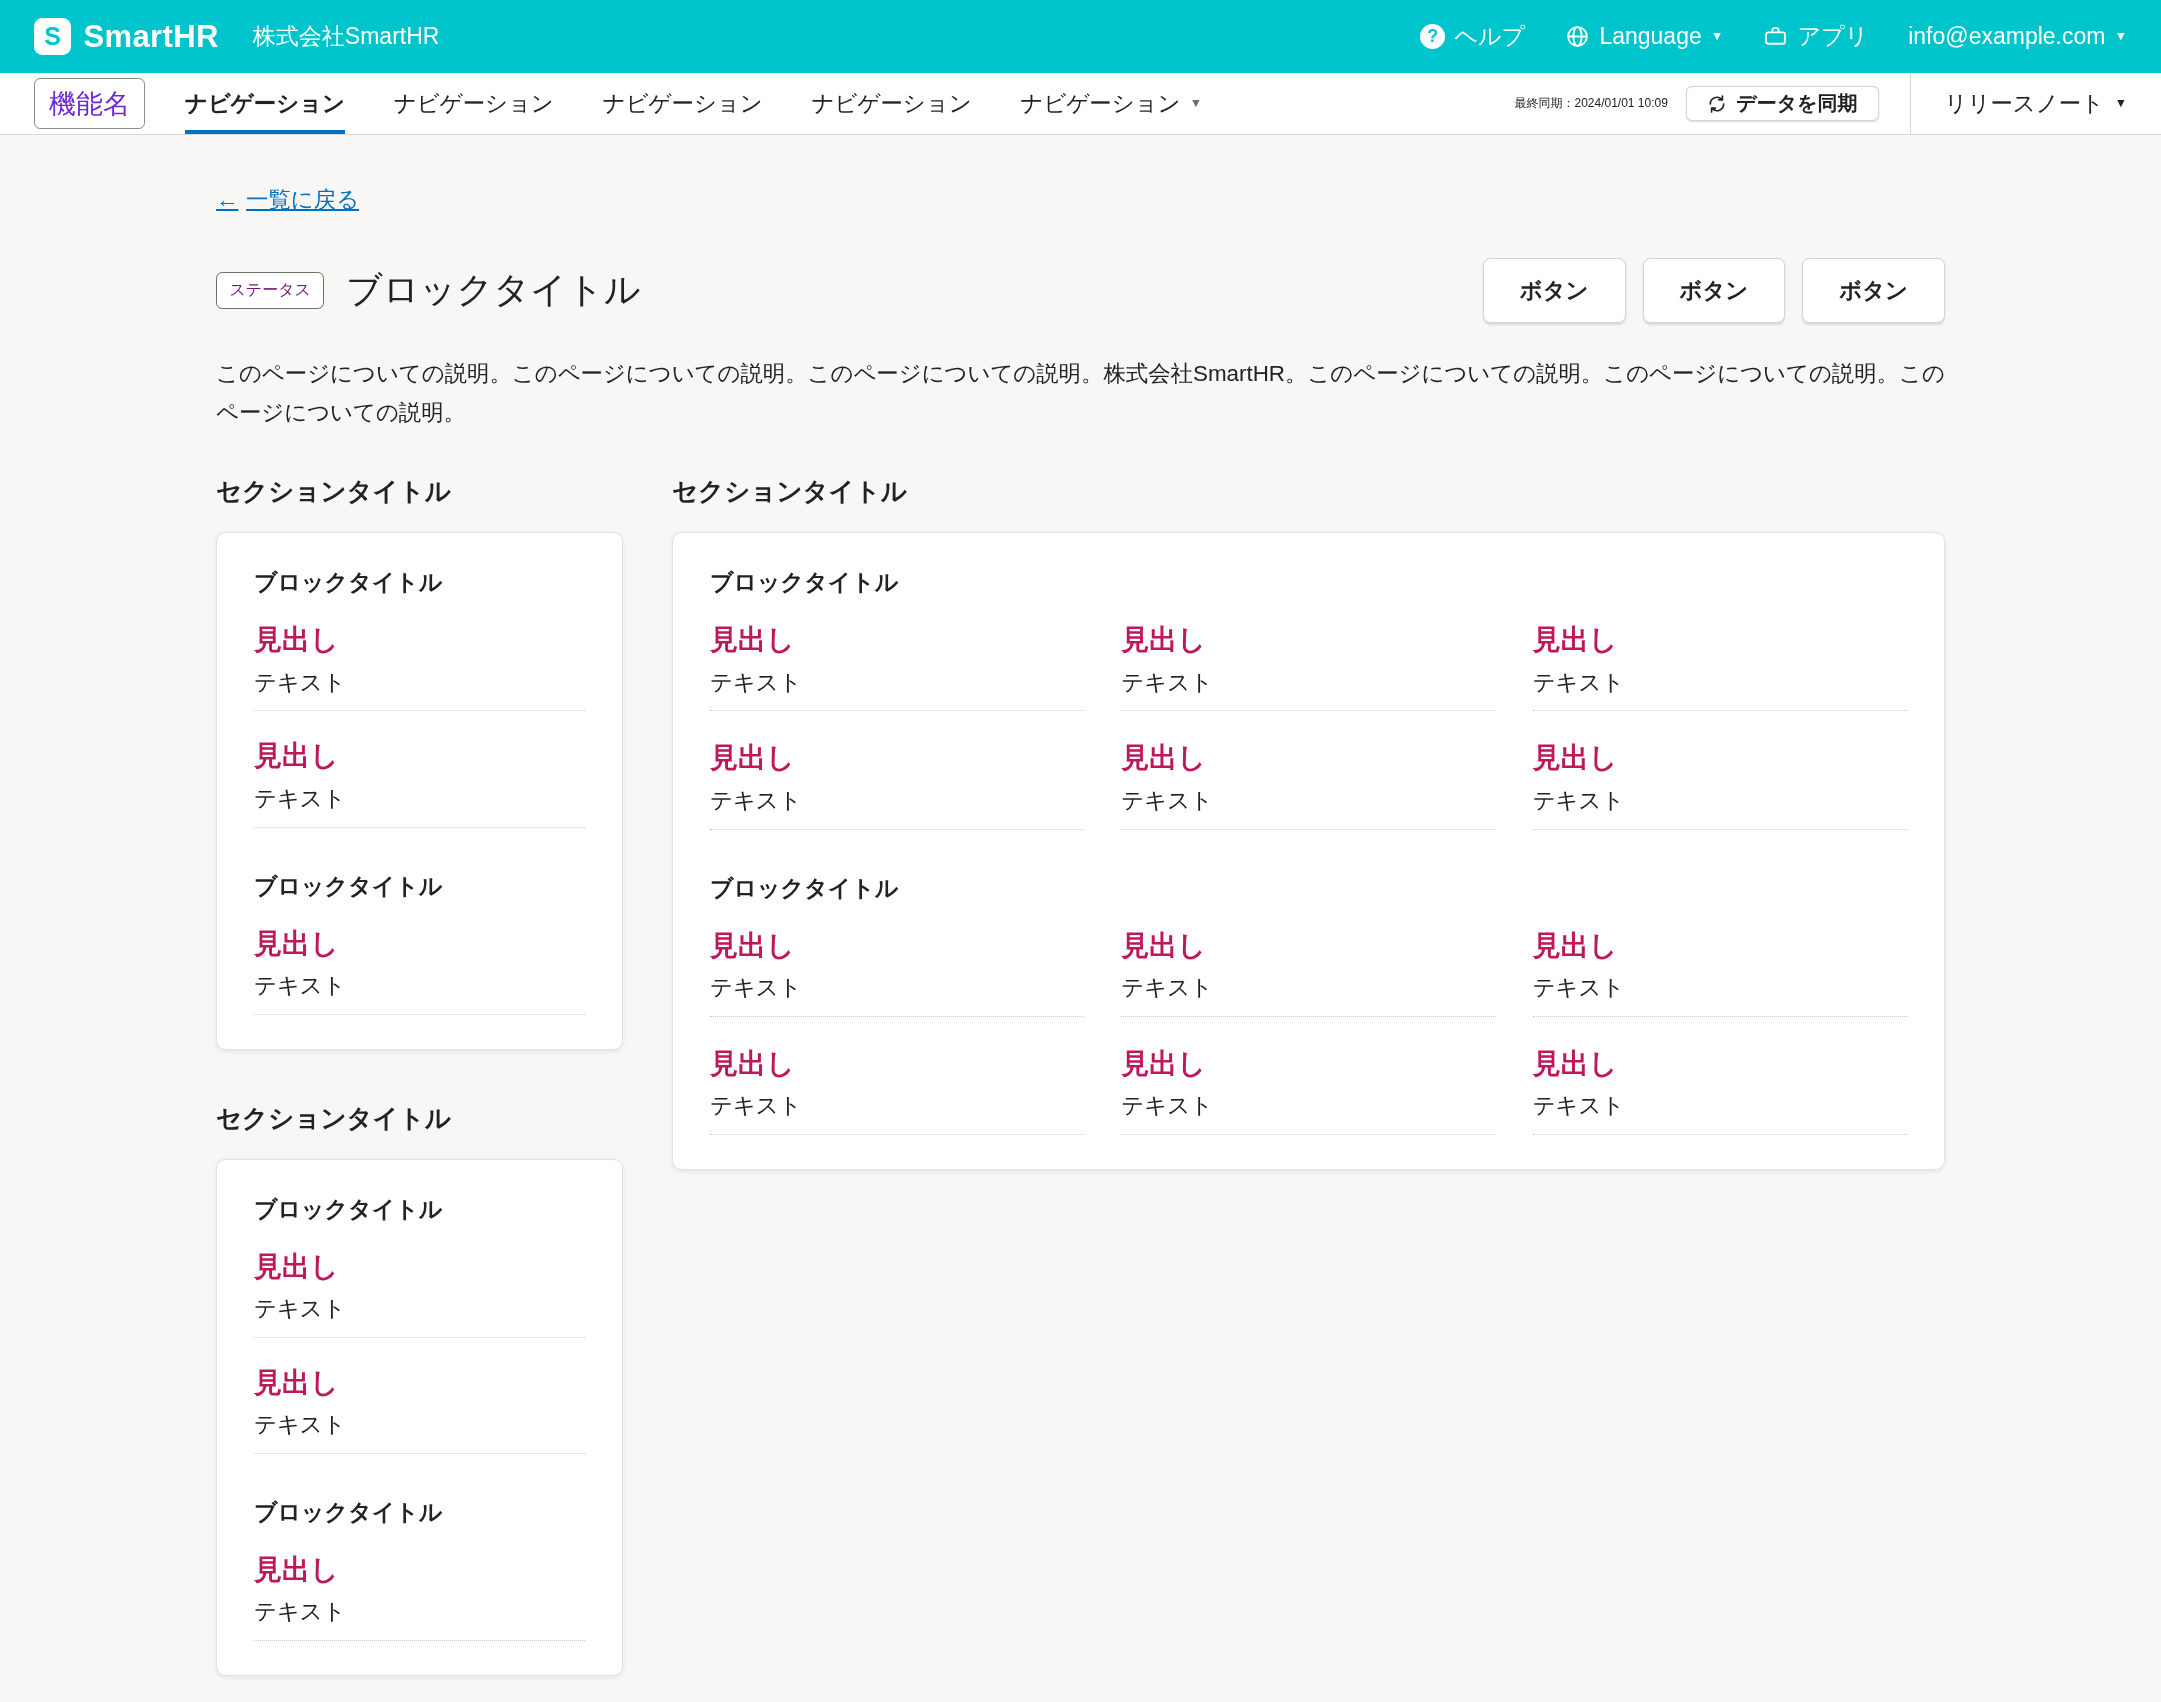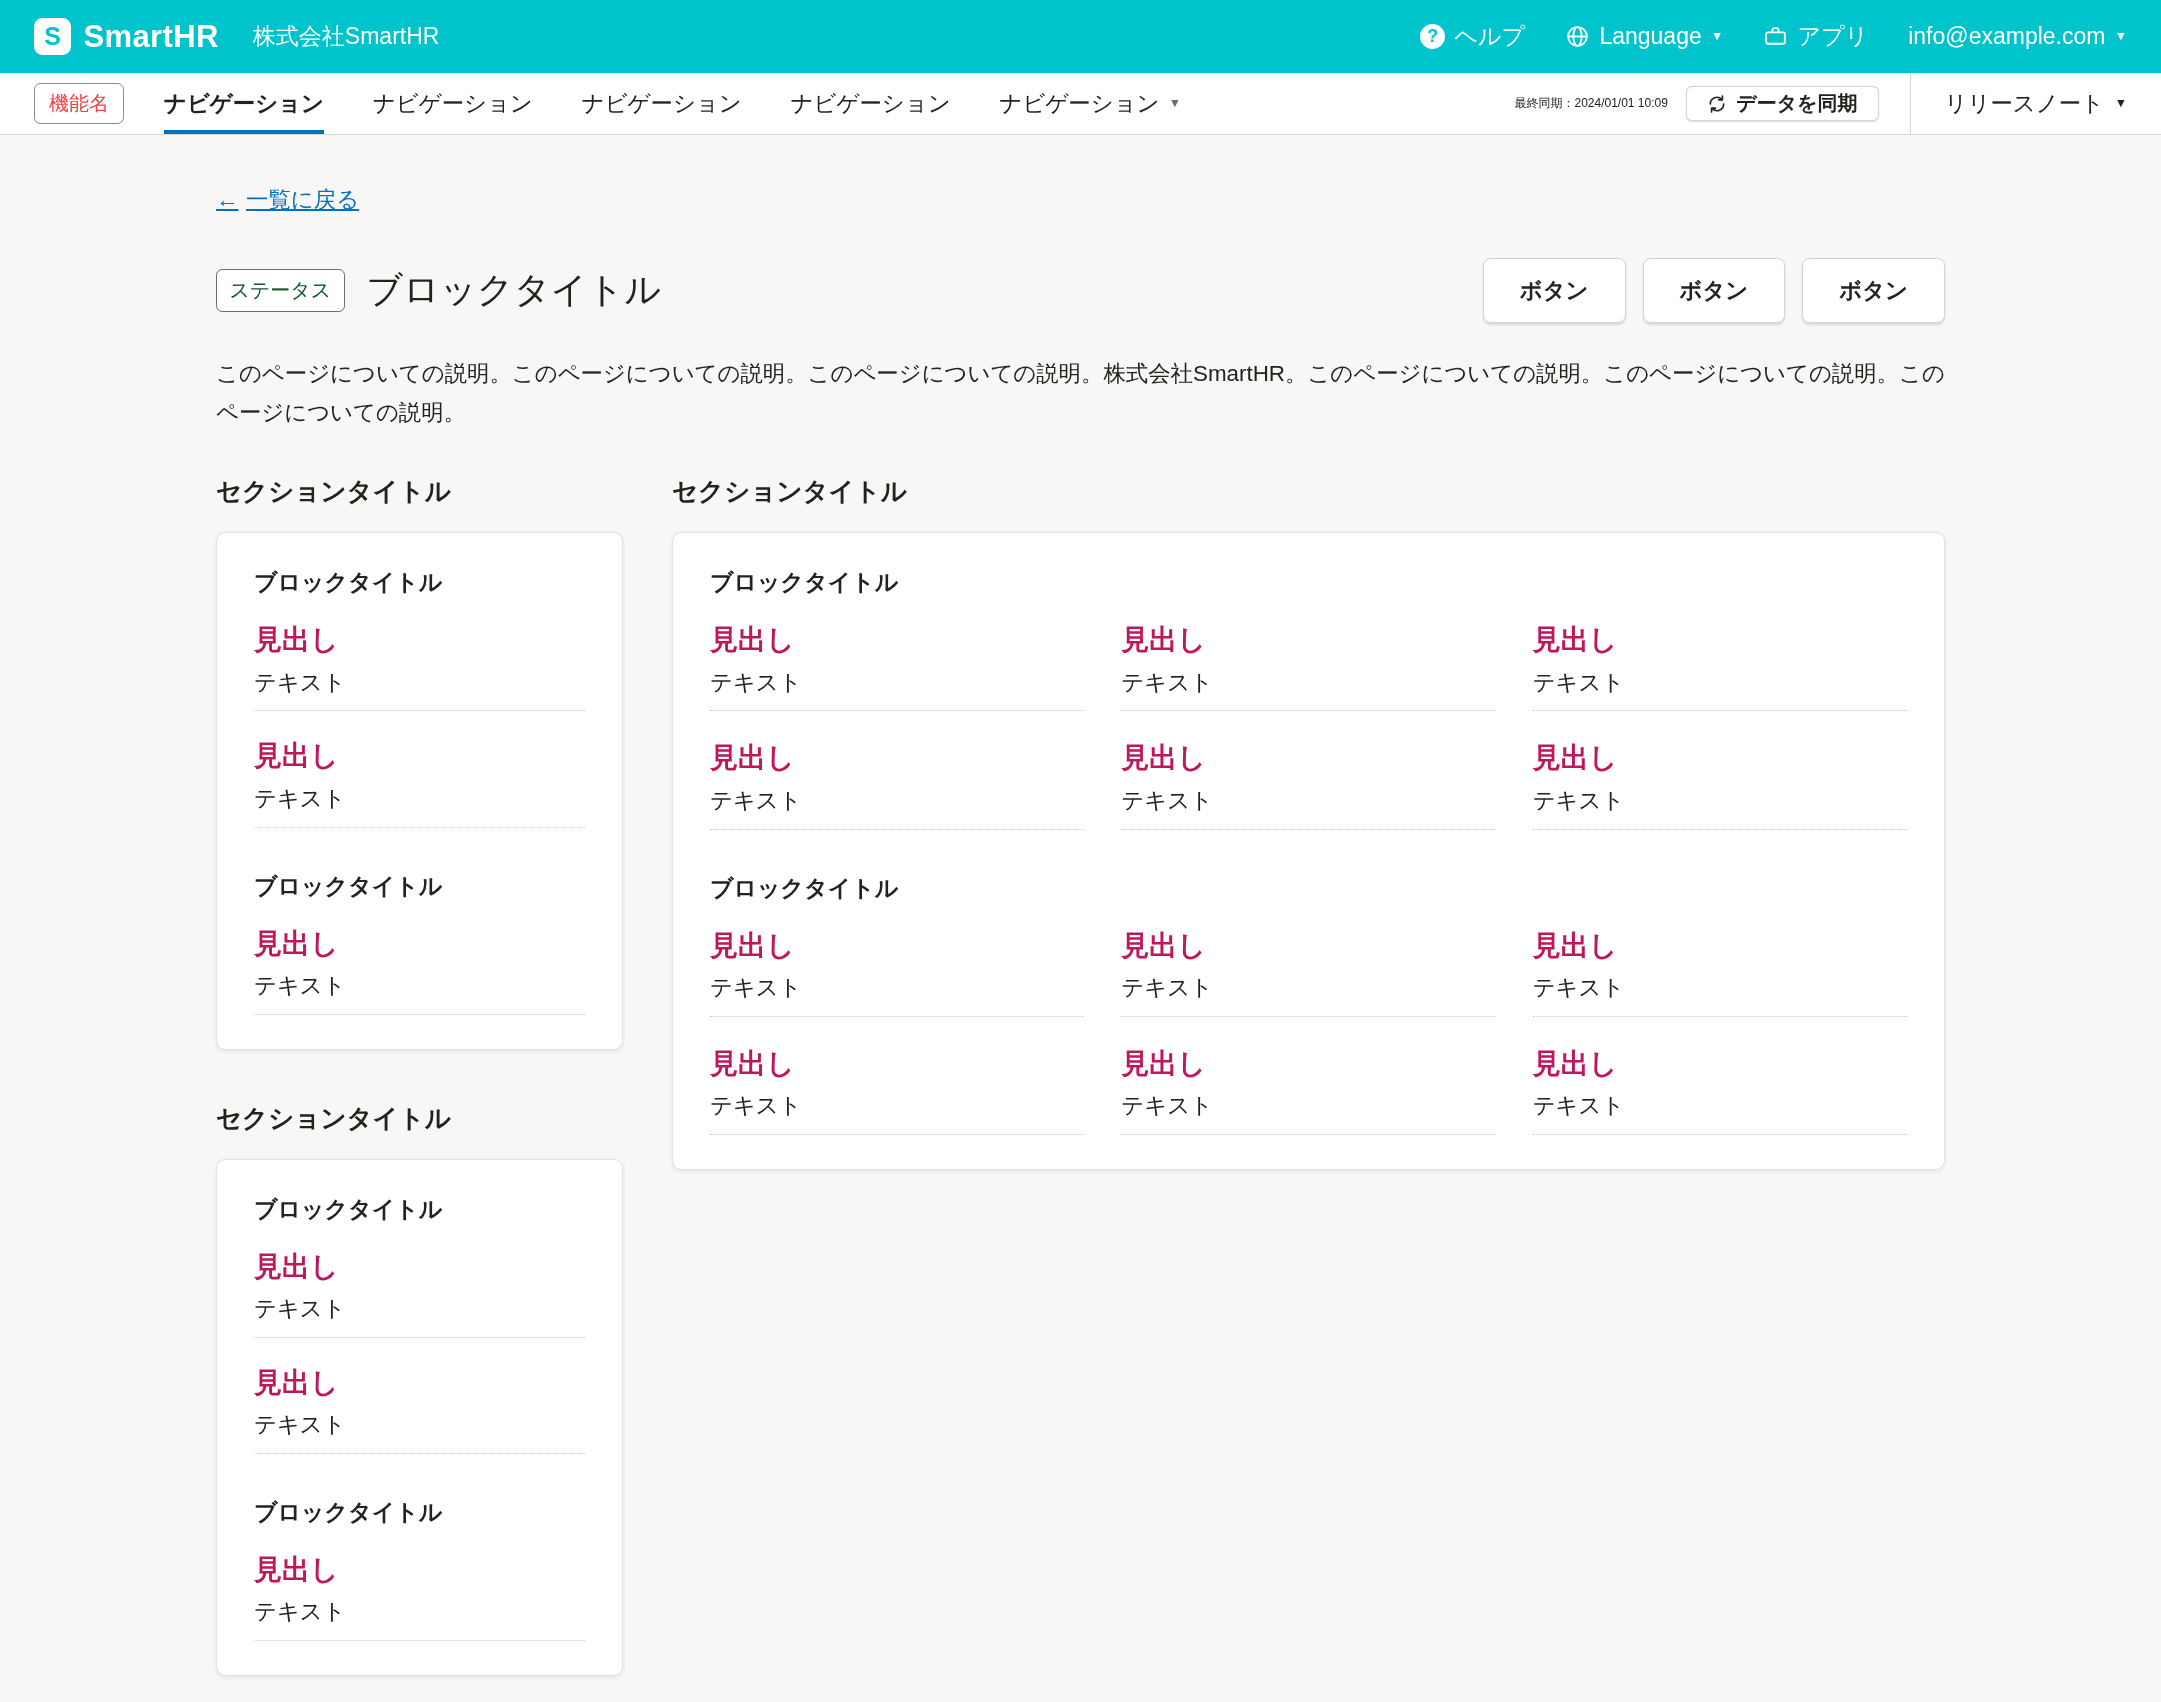--- a/index.html
+++ b/index.html
@@ -31,21 +31,21 @@
   .caret { font-size:12.4px; line-height:1; }
   .hdr-svg { display:block; }
 
   
   .app-navi {
     height:62px; background:#fff; border-bottom:0.8px solid #d8d5d1;
     display:flex; align-items:stretch; padding:0 34px;
   }
   .feature-badge {
     align-self:center; border:0.8px solid #8f8b84; border-radius:6.2px;
-    padding:6.2px 14px; font-size:20px; color:#ef4444; background:#fff; margin-right:40px;
+    padding:6.2px 14px; font-size:27px; color:#6d28d9; background:#fff; margin-right:40px;
   }
   .tabs { display:flex; gap:49px; }
   .tab {
     display:flex; align-items:center; gap:9.3px; font-size:22.4px; color:#23221f;
     border-top:4.6px solid transparent; border-bottom:4.6px solid transparent; cursor:pointer;
   }
   .tab.active { font-weight:bold; border-bottom-color:#0071c1; }
   .tab .caret { color:#706d65; }
   .navi-right { margin-left:auto; display:flex; align-items:center; }
   .last-sync { font-size:12px; margin-right:18px; }
@@ -63,21 +63,21 @@
   
   .main { padding:0 216px; }
   .back-row { padding-top:49px; }
   .back-link {
     color:#0071c1; font-size:22.4px; text-decoration:underline; cursor:pointer;
     display:inline-flex; align-items:center; gap:7.7px;
   }
   .title-row { margin-top:43px; display:flex; align-items:center; }
   .status-badge {
     background:#fff; border:0.8px solid #706d65; border-radius:6.2px;
-    color:#14532d; font-size:20px; padding:7px 12.4px;
+    color:#701a75; font-size:16px; padding:7px 12.4px;
   }
   .page-title { font-size:36px; font-weight:400; margin-left:21.6px; }
   .title-buttons { margin-left:auto; display:flex; gap:17px; }
   .btn {
     height:65px; padding:0 36px; background:#fff; border:0.8px solid #d6d3d0;
     border-radius:7.7px; font-size:22.4px; font-weight:bold; color:#23221f;
     cursor:pointer; box-shadow:0 1.5px 2.3px rgba(0,0,0,0.12);
     font-family:"Liberation Sans","DejaVu Sans",sans-serif;
   }
   .description { margin-top:31px; line-height:1.75; font-size:22.4px; }

